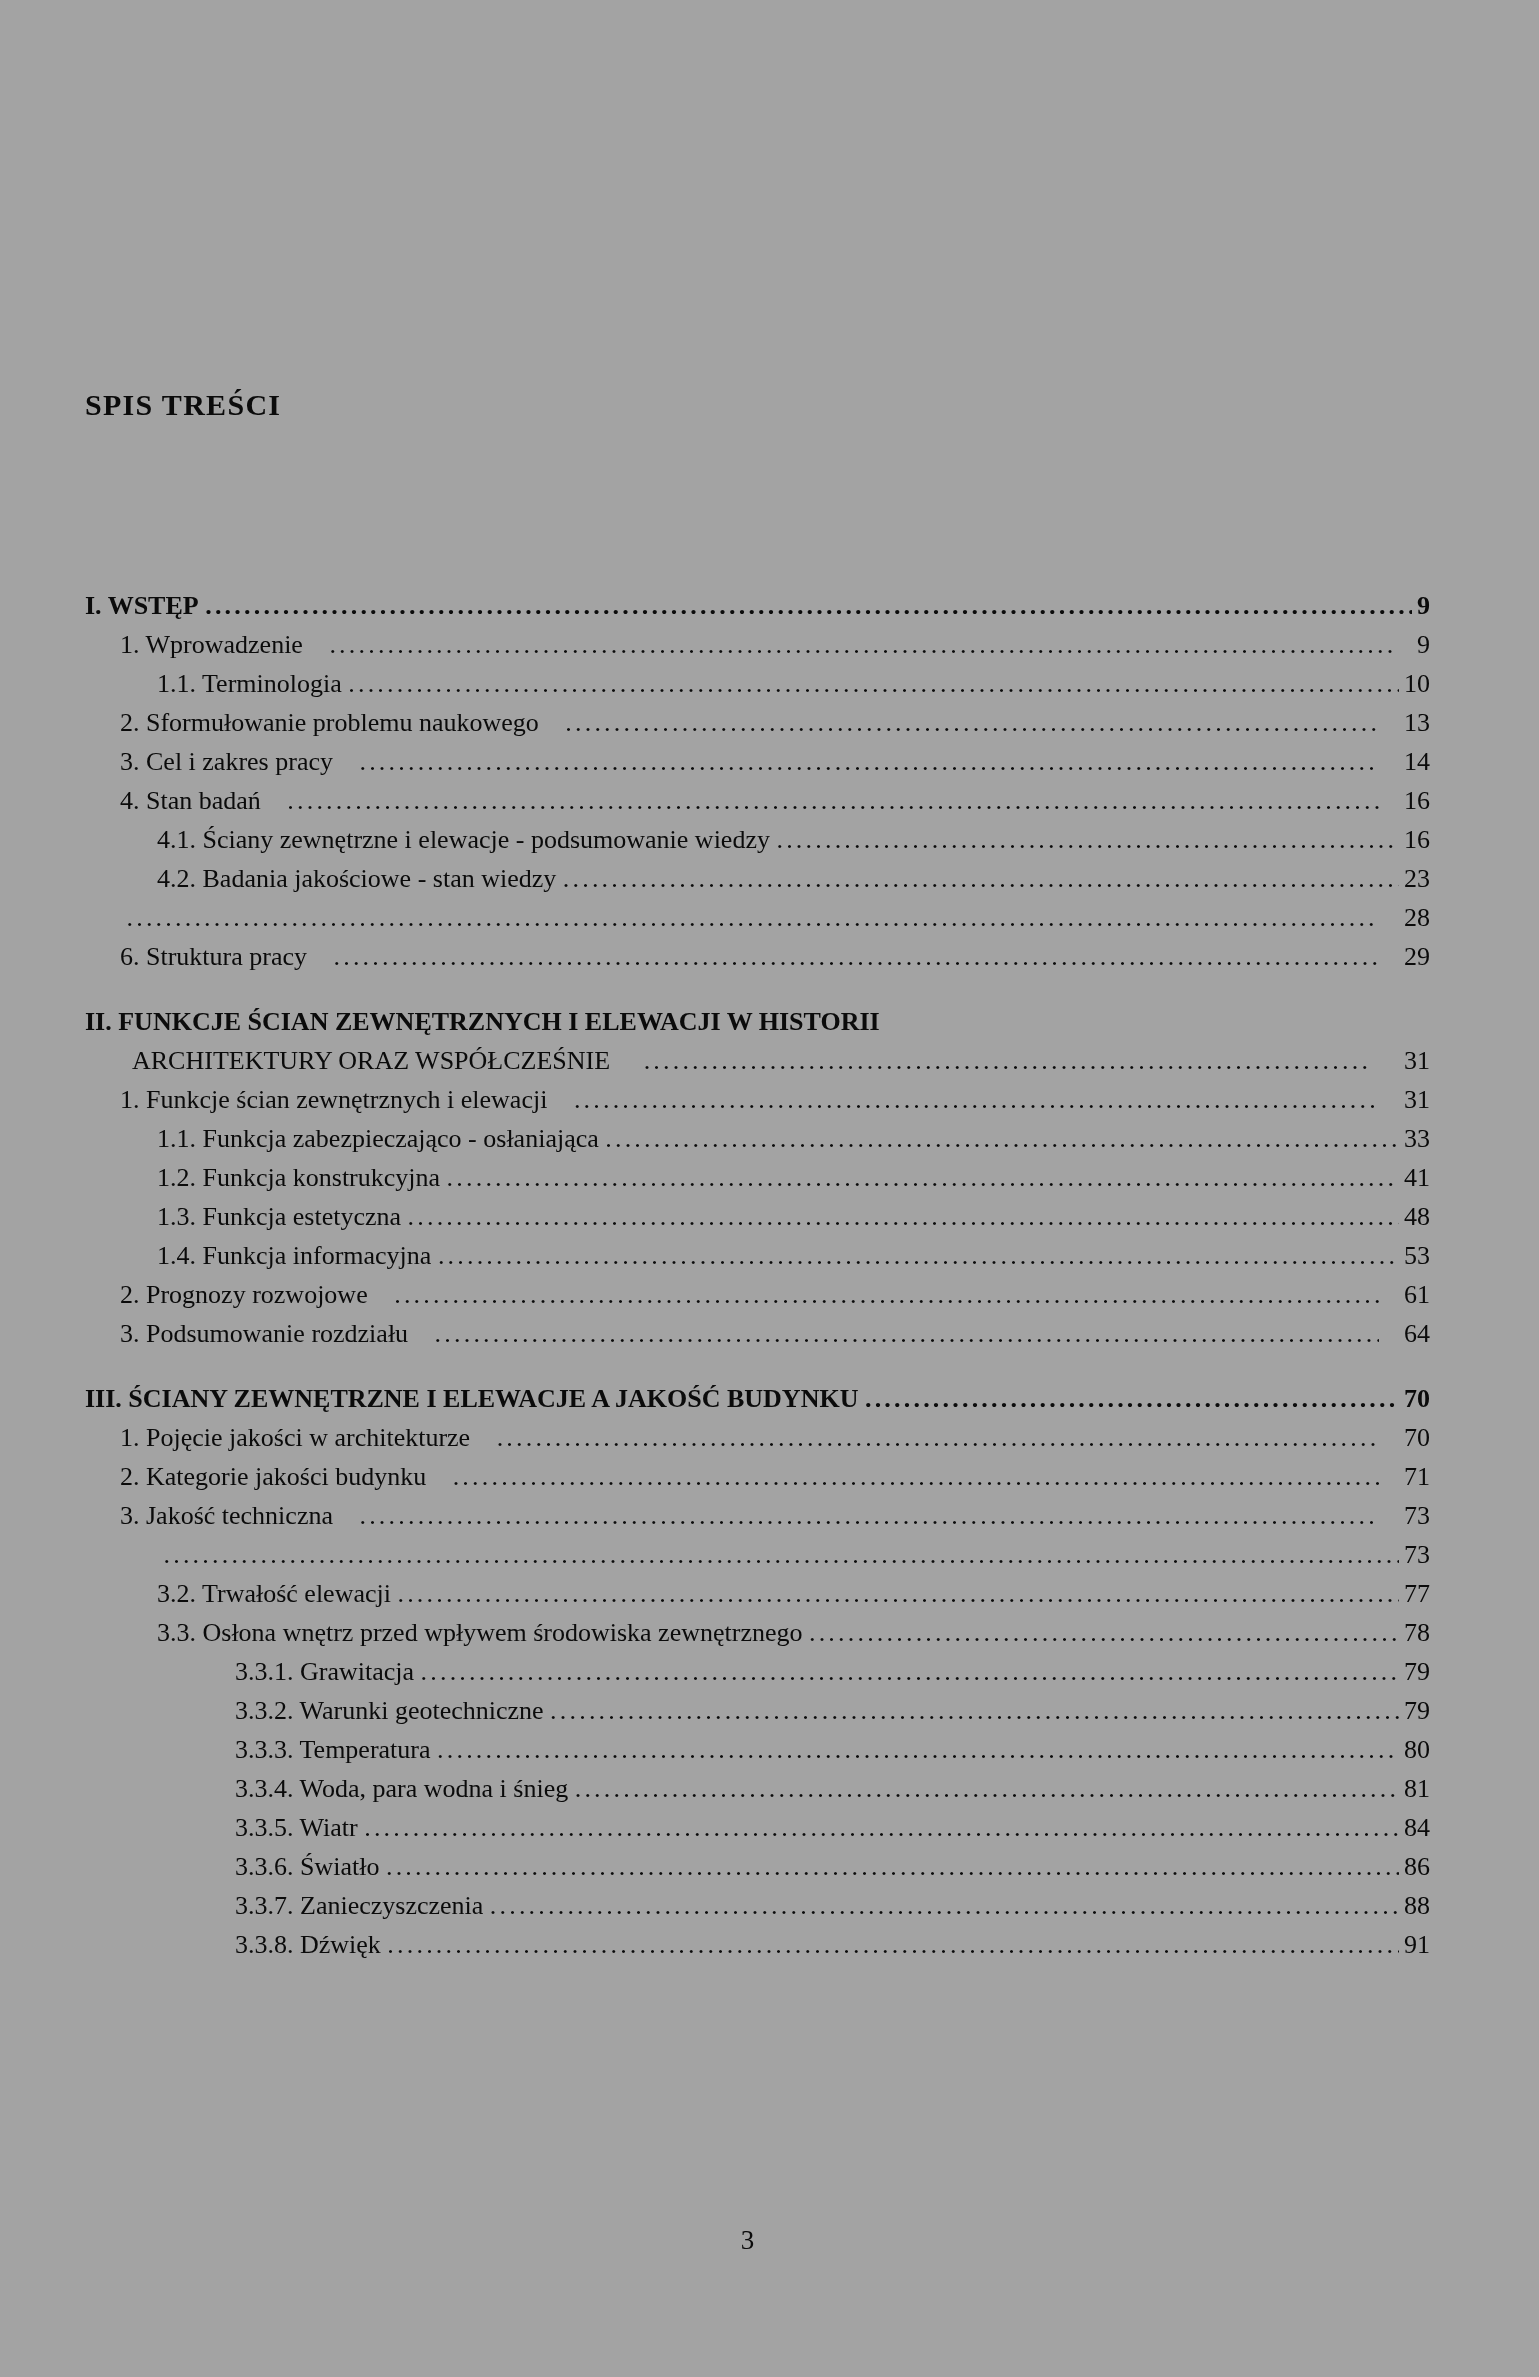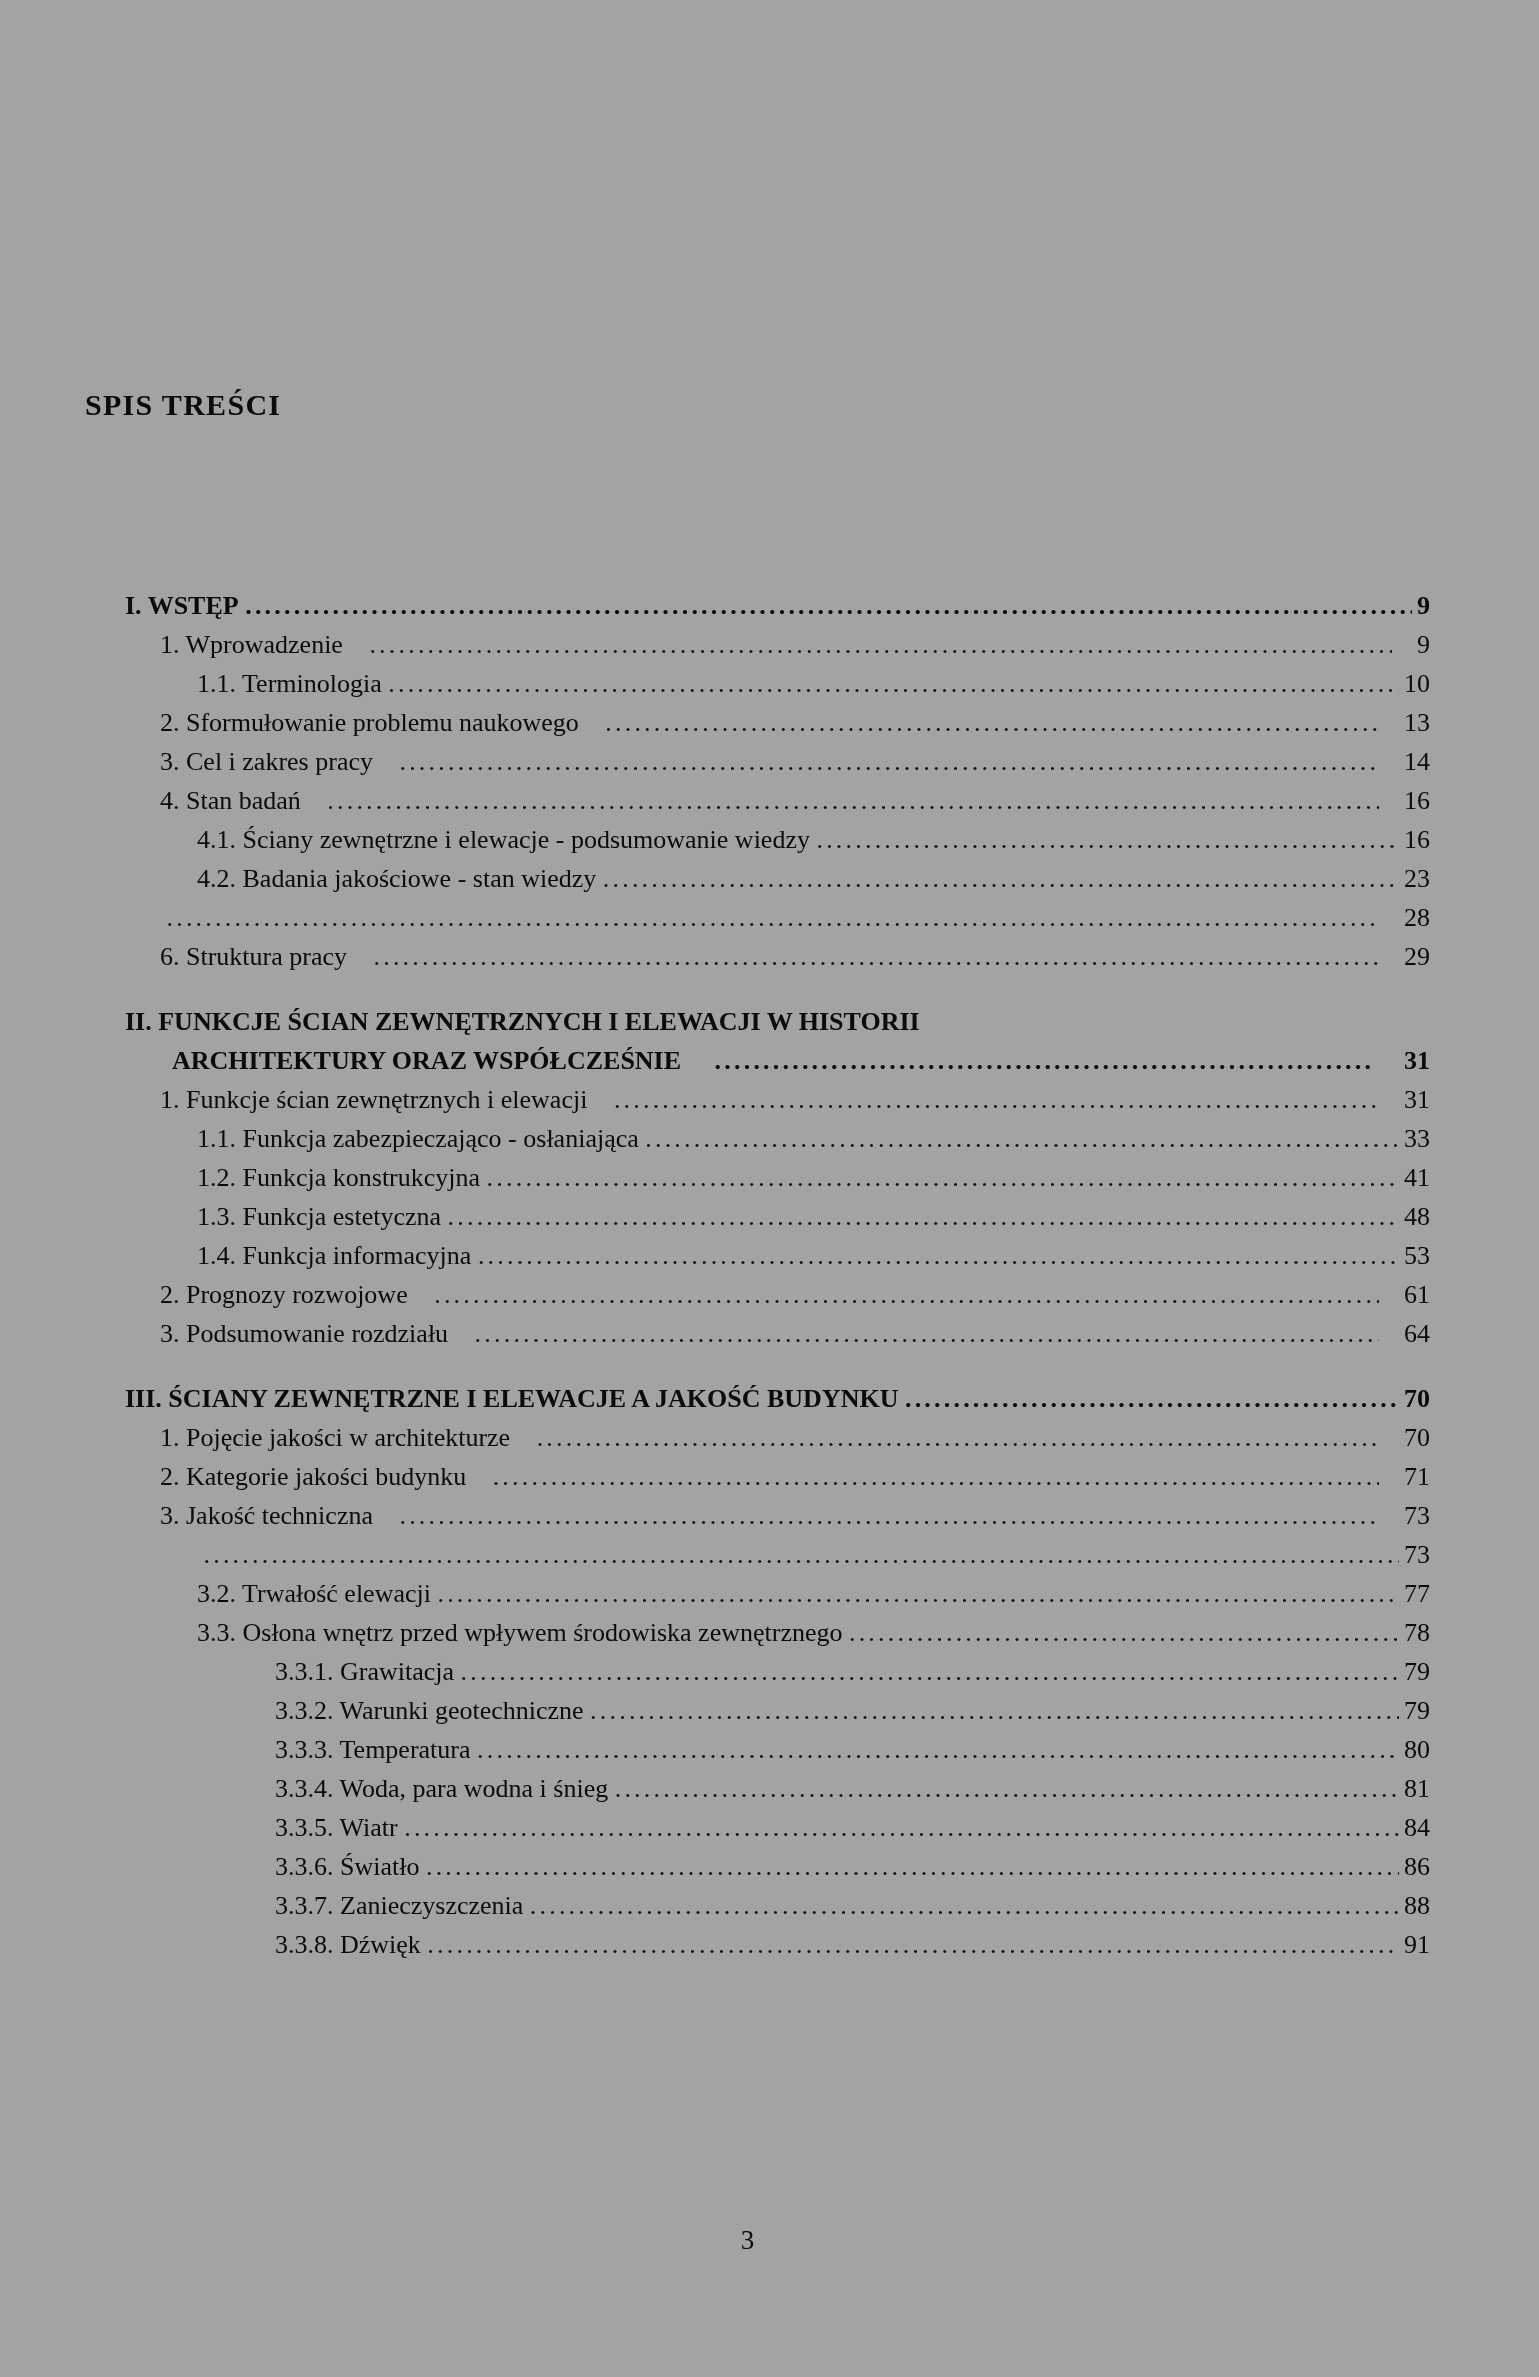--- a/index.html
+++ b/index.html
@@ -34,40 +34,39 @@
     left: 85px;
     top: 586px;
     width: 1345px;
     font-size: 26px;
   }
   .toc-row {
     display: flex;
     align-items: baseline;
     line-height: 39px;
     min-height: 39px;
-    margin-left: 40px;
   }
   .toc-label {
     white-space: nowrap;
     flex: 0 0 auto;
   }
   .toc-dots {
     flex: 1 1 auto;
     overflow: hidden;
     white-space: nowrap;
     letter-spacing: 3.2px;
     margin: 0 5.2px 0 6.5px;
     min-width: 19.4px;
   }
   .toc-page {
     flex: 0 0 auto;
     white-space: nowrap;
   }
   .chapter { font-weight: bold; }
-  .chapter-cont { font-weight: bold; padding-left: 47px; gap: 27px; }
+  .chapter-cont { font-weight: normal; padding-left: 47px; gap: 27px; }
   .l1 { padding-left: 35px; gap: 20px; }
   .l2 { padding-left: 72px; }
   .l3 { padding-left: 150px; }
   .gap-before { margin-top: 26px; }
   .page-number {
     position: absolute;
     top: 2225px;
     left: 0;
     width: 1495px;
     text-align: center;

